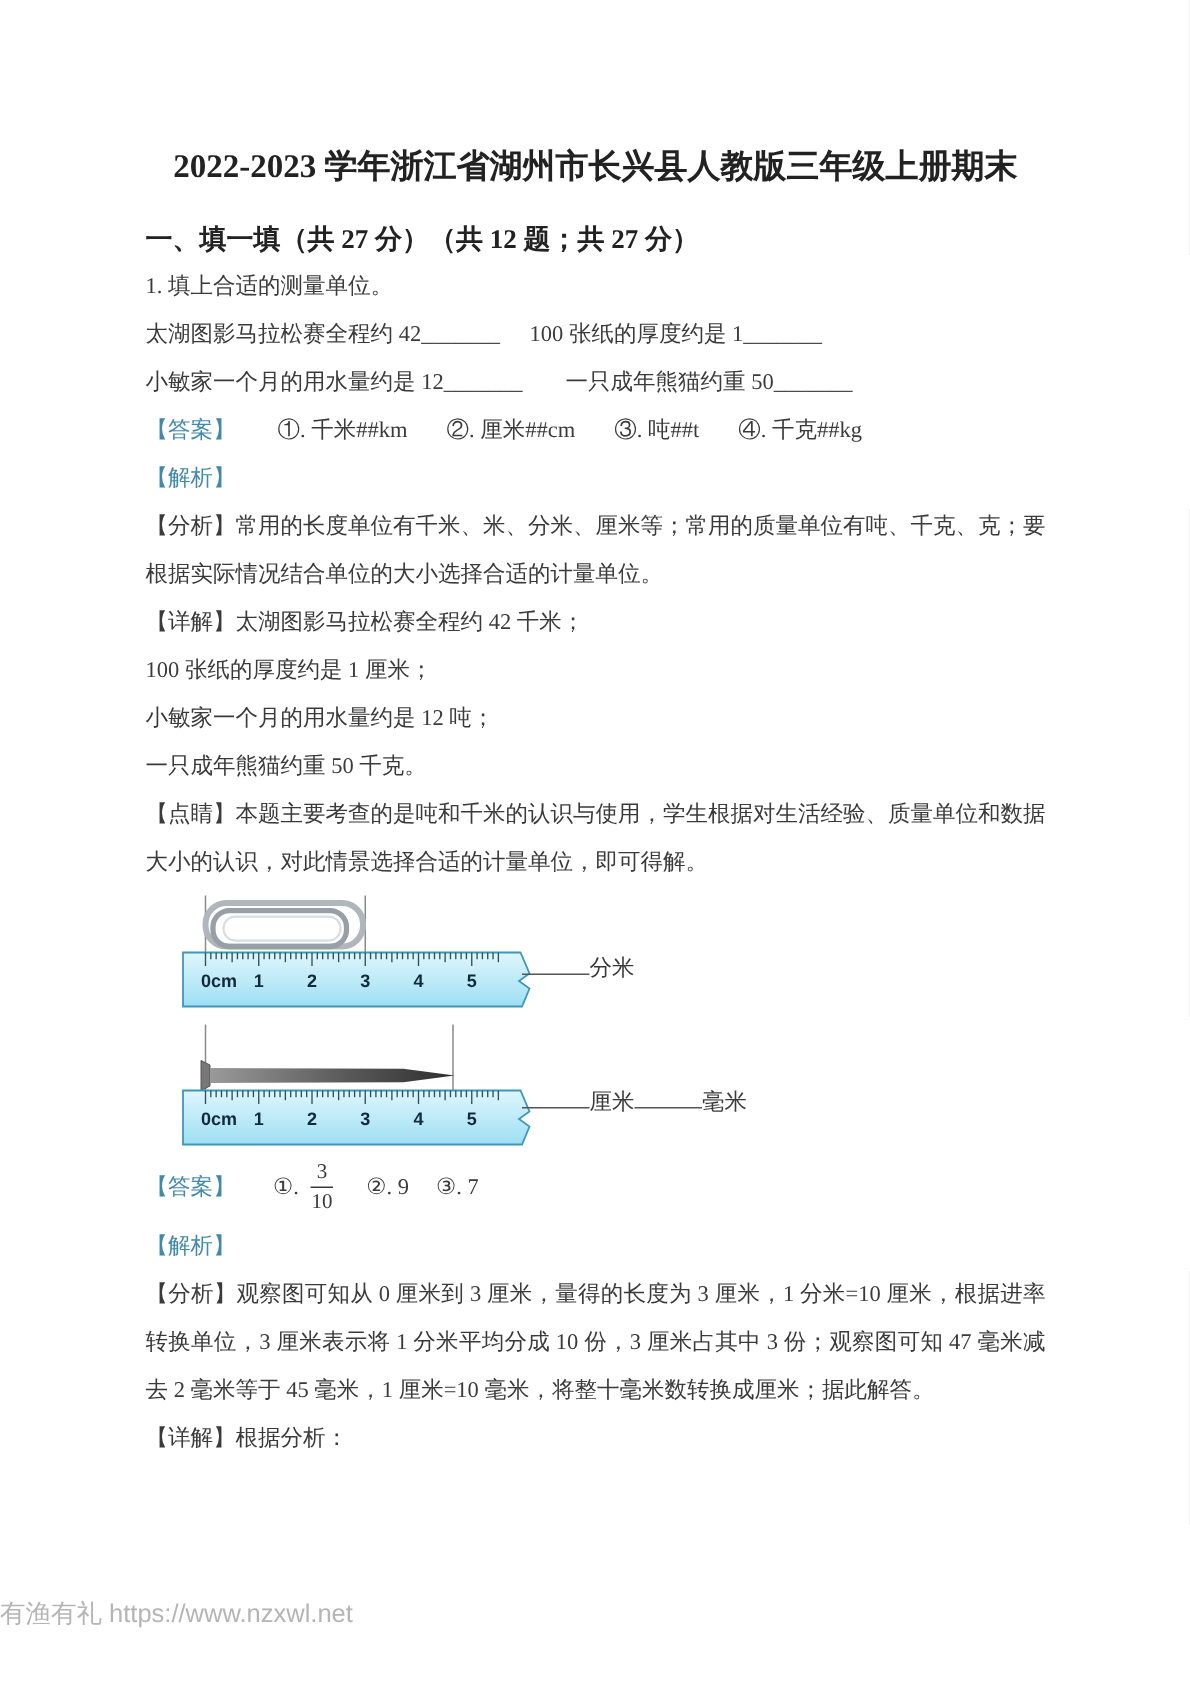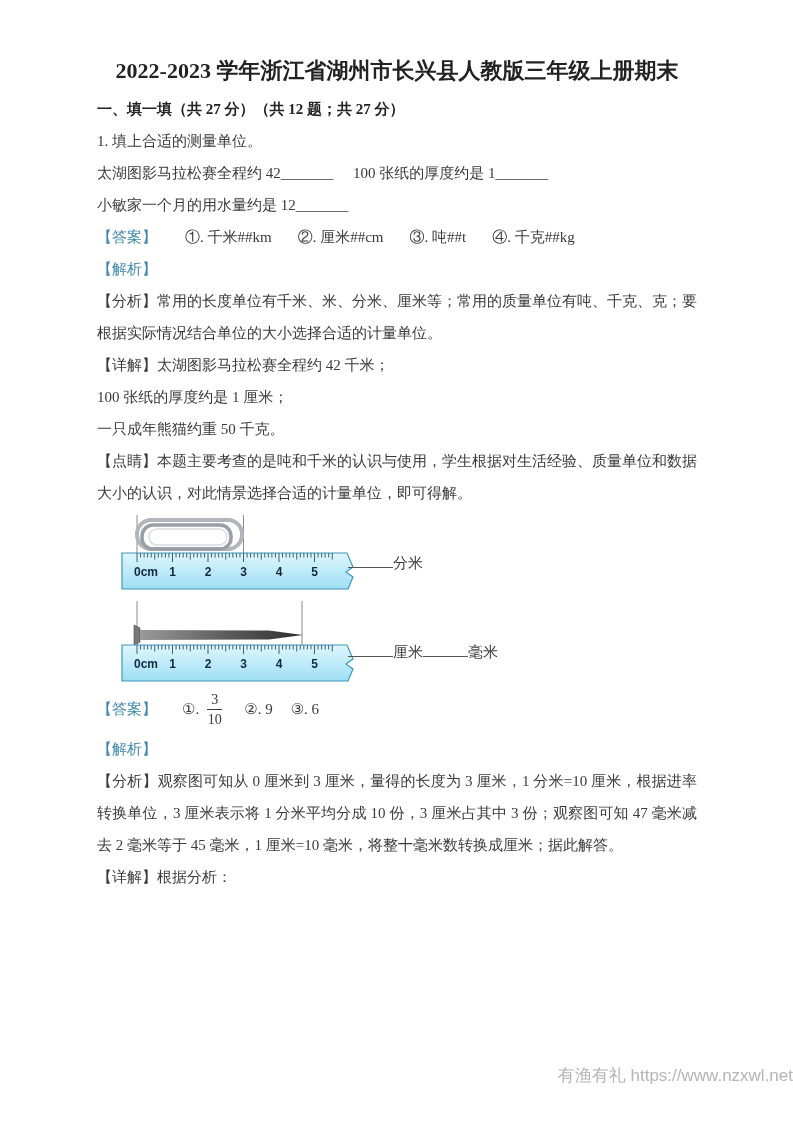--- a/index.html
+++ b/index.html
@@ -9,28 +9,28 @@
     margin:0 auto;
     background:#ffffff;
     overflow:hidden;
     font-family:"Liberation Serif","DejaVu Serif",serif;
     color:#3a3a3a;
   }
   .content {
     position:absolute; left:97px; top:0; width:600px;
   }
   .title {
-    margin:0; padding-top:48px;
+    margin:0; padding-top:88px;
     font-size:22px; line-height:45px; font-weight:bold;
     text-align:center; color:#222;
   }
   .title span { display:block; }
   .section-heading {
-    margin:0 0 0 0;
-    font-size:15px; line-height:32px; font-weight:bold; color:#222;
+    margin:10px 0 0 0;
+    font-size:18px; line-height:32px; font-weight:bold; color:#222;
   }
   p.body-line {
     margin:0; font-size:15px; line-height:32px;
   }
   p.just { text-align:justify; }
   .two-col { position:relative; }
   .two-col .right-col { position:absolute; top:0; }
   .r1 .right-col { left:256px; }
   .r2 .right-col { left:280px; }
   .blue { color:#4189a9; }
@@ -63,21 +63,21 @@
   .frac-prefix { margin-right:8px; }
   .fraction {
     display:inline-flex; flex-direction:column; align-items:center;
     font-size:14px; line-height:17px; margin-right:22px;
   }
   .fraction .num { border-bottom:1px solid #3a3a3a; padding:0 4px 1px 4px; }
   .fraction .den { padding-top:1px; }
   .frac-item { margin-right:18px; white-space:nowrap; }
   .footer {
     position:absolute; left:0; top:1064px; width:100%;
-    text-align:right; font-size:17px; color:#b5b5b5;
+    text-align:left; font-size:17px; color:#b5b5b5;
     font-family:"Liberation Sans","DejaVu Sans",sans-serif;
   }
 </style>
 </head>
 <body>
 
 <div class="page">
   <div class="content">
 
     <h1 class="title">
@@ -87,35 +87,37 @@
     <h2 class="section-heading">一、填一填（共 27 分）（共 12 题；共 27 分）</h2>
 
     <p class="body-line">1. 填上合适的测量单位。</p>
 
     <p class="body-line two-col r1">
       <span>太湖图影马拉松赛全程约 42_______</span>
       <span class="right-col">100 张纸的厚度约是 1_______</span>
     </p>
     <p class="body-line two-col r2">
       <span>小敏家一个月的用水量约是 12_______</span>
+      <span class="right-col">一只成年熊猫约重 50_______</span>
     </p>
 
     <p class="body-line ans-line">
       <span class="blue ans-label">【答案】</span>
       <span class="ans-item">①. 千米##km</span>
       <span class="ans-item">②. 厘米##cm</span>
       <span class="ans-item">③. 吨##t</span>
       <span class="ans-item">④. 千克##kg</span>
     </p>
 
     <p class="body-line"><span class="blue">【解析】</span></p>
 
     <p class="body-line just">【分析】常用的长度单位有千米、米、分米、厘米等；常用的质量单位有吨、千克、克；要根据实际情况结合单位的大小选择合适的计量单位。</p>
     <p class="body-line">【详解】太湖图影马拉松赛全程约 42 千米；</p>
     <p class="body-line">100 张纸的厚度约是 1 厘米；</p>
+    <p class="body-line">小敏家一个月的用水量约是 12 吨；</p>
     <p class="body-line">一只成年熊猫约重 50 千克。</p>
     <p class="body-line just">【点睛】本题主要考查的是吨和千米的认识与使用，学生根据对生活经验、质量单位和数据大小的认识，对此情景选择合适的计量单位，即可得解。</p>
 
 
     <div class="figure fig1">
       <svg id="ruler1" width="240" height="78">
         <defs>
           <linearGradient id="rg1" x1="0" y1="0" x2="0" y2="1">
             <stop offset="0" stop-color="#dff6fd"></stop>
             <stop offset="1" stop-color="#9edff4"></stop>
@@ -296,21 +298,21 @@
     </div>
 
     <div class="frac-line">
       <span class="blue ans-label">【答案】</span>
       <span class="frac-prefix">①.</span>
       <span class="fraction">
         <span class="num">3</span>
         <span class="den">10</span>
       </span>
       <span class="frac-item">②. 9</span>
-      <span class="frac-item">③. 6</span>
+      <span class="frac-item">③. 7</span>
     </div>
 
     <p class="body-line"><span class="blue">【解析】</span></p>
 
     <p class="body-line just">【分析】观察图可知从 0 厘米到 3 厘米，量得的长度为 3 厘米，1 分米=10 厘米，根据进率转换单位，3 厘米表示将 1 分米平均分成 10 份，3 厘米占其中 3 份；观察图可知 47 毫米减去 2 毫米等于 45 毫米，1 厘米=10 毫米，将整十毫米数转换成厘米；据此解答。</p>
     <p class="body-line">【详解】根据分析：</p>
 
   </div>
 
   <div class="footer">有渔有礼 https://www.nzxwl.net</div>

